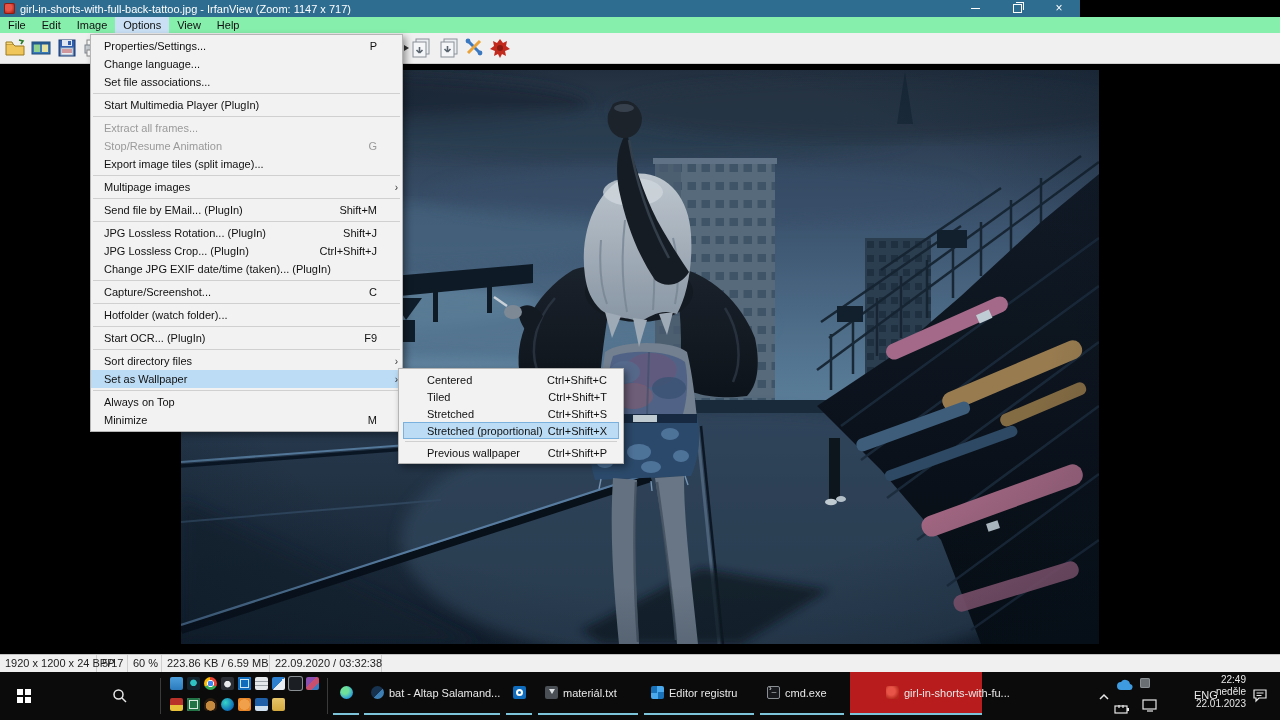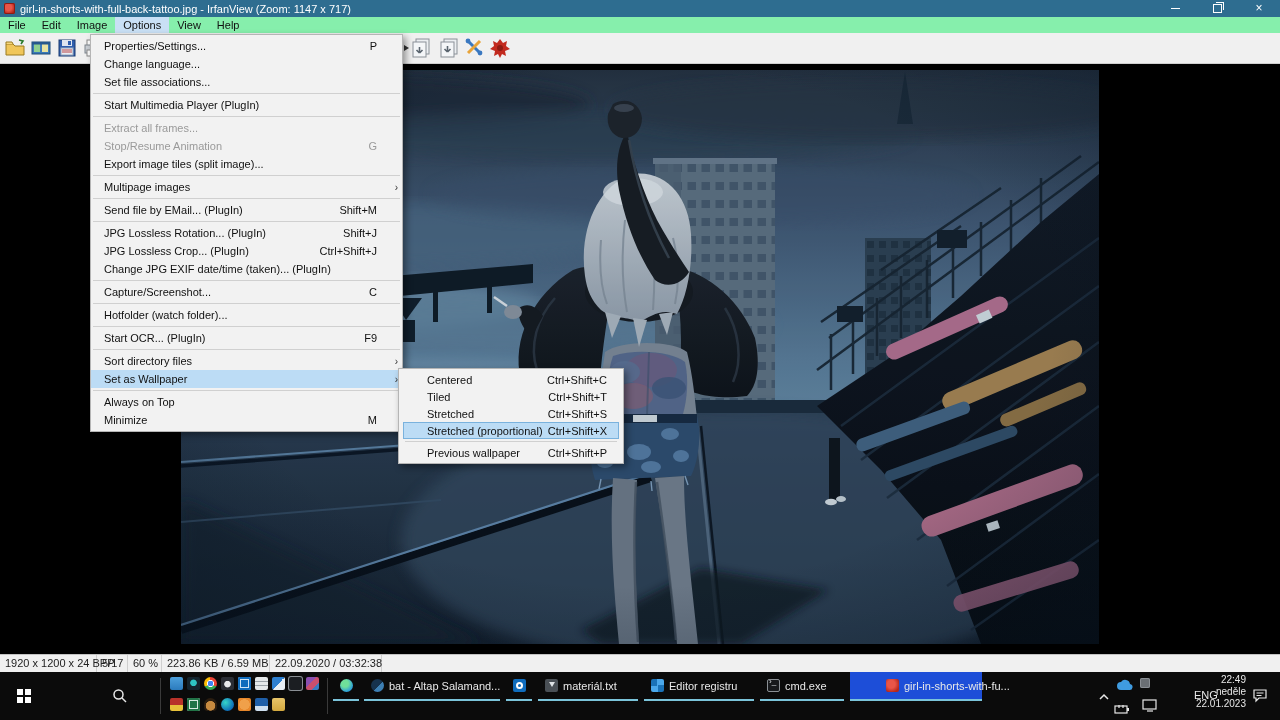--- a/index.html
+++ b/index.html
@@ -1,19 +1,19 @@
 <!DOCTYPE html>
 <html><head>
 <meta charset="utf-8">
 <style>
   html,body{margin:0;padding:0;background:#222;}
   .screen{position:relative;width:1280px;height:720px;background:#000;overflow:hidden;
           font-family:"Liberation Sans",sans-serif;-webkit-font-smoothing:antialiased;}
   
-  .titlebar{position:absolute;left:0;top:0;width:1280px;height:17px;background:#2e6d90;color:#fff;
+  .titlebar{position:absolute;left:0;top:0;width:1080px;height:17px;background:#2e6d90;color:#fff;
             display:flex;align-items:center;font-size:11px;z-index:40;}
   .tb-appicon{width:11px;height:11px;margin:0 5px 0 4px;border-radius:2px;
               background:radial-gradient(circle at 40% 40%,#e85548 0 35%,#b6271c 70%);box-shadow:0 0 0 1px #8e1b12 inset;}
   .tb-title{white-space:nowrap;}
   .tb-controls{position:absolute;right:0;top:0;height:17px;display:flex;}
   .tb-btn{width:42px;height:17px;display:flex;align-items:center;justify-content:center;color:#fff;}
   .glyph-min{width:9px;height:1px;background:#fff;}
   .glyph-restore{width:7px;height:7px;border:1px solid #fff;position:relative;}
   .glyph-restore:before{content:"";position:absolute;left:2px;top:-3px;width:7px;height:7px;border:1px solid #fff;border-left:none;border-bottom:none;}
   .glyph-close{font-size:12px;line-height:17px;}
@@ -51,23 +51,23 @@
              font-size:11px;color:#222;z-index:40;border-top:1px solid #c2c2c2;box-sizing:border-box;}
   .sb-cell{line-height:17px;padding:0 5px;border-right:1px solid #cfcfcf;white-space:nowrap;box-sizing:border-box;}
   
   .taskbar{position:absolute;left:0;top:672px;width:1280px;height:48px;background:#0b0b0b;z-index:70;color:#e8e8e8;}
   .tk-start{position:absolute;left:0;top:0;width:48px;height:48px;display:flex;align-items:center;justify-content:center;}
   .winlogo{width:14px;height:14px;display:grid;grid-template-columns:6px 6px;grid-template-rows:6px 6px;gap:2px;}
   .winlogo span{background:#fff;}
   .tk-search{position:absolute;left:100px;top:0;width:40px;height:48px;display:flex;align-items:center;justify-content:center;}
   .tk-sep{position:absolute;top:6px;width:1px;height:36px;background:#3a3a3a;}
   .qi{position:absolute;width:13px;height:13px;border-radius:2px;}
-  .tkb{position:absolute;top:0;height:29px;display:flex;align-items:center;gap:5px;padding:0 7px;
+  .tkb{position:absolute;top:0;height:43px;display:flex;align-items:center;gap:5px;padding:0 7px;
        border-bottom:2px solid #7bc4da;font-size:11px;white-space:nowrap;box-sizing:border-box;}
-  .tkb.active{background:#1d4ed8;padding-left:36px;}
+  .tkb.active{background:#b91c1c;padding-left:36px;}
   .bi{width:13px;height:13px;border-radius:2px;flex:0 0 auto;}
   .bi-circle{border-radius:50%;background:radial-gradient(circle at 38% 35%,#6fe09a 0 30%,#2d9fd8 70%);}
   .bi-altap{background:linear-gradient(135deg,#16324e 55%,#3d7fb4 56%);border-radius:50%;}
   .bi-outlook{background:#0f6cbd;position:relative;}
   .bi-outlook:before{content:"";position:absolute;left:3px;top:3px;width:7px;height:7px;border:2px solid #fff;border-radius:50%;box-sizing:border-box;}
   .bi-pspad{background:#4a5056;position:relative;}
   .bi-pspad:before{content:"";position:absolute;left:3.5px;top:3px;border-left:3px solid transparent;border-right:3px solid transparent;border-top:5px solid #dfe3e6;}
   .bi-regedit{background:conic-gradient(#4aa8ec 0 90deg,#1a72b8 0 180deg,#4aa8ec 0 270deg,#1a72b8 0);}
   .bi-cmd{background:#17191c;border:1px solid #8a8f94;box-sizing:border-box;position:relative;}
   .bi-cmd:before{content:"›_";position:absolute;left:1px;top:-3px;font-size:8px;color:#dfe3e6;}

